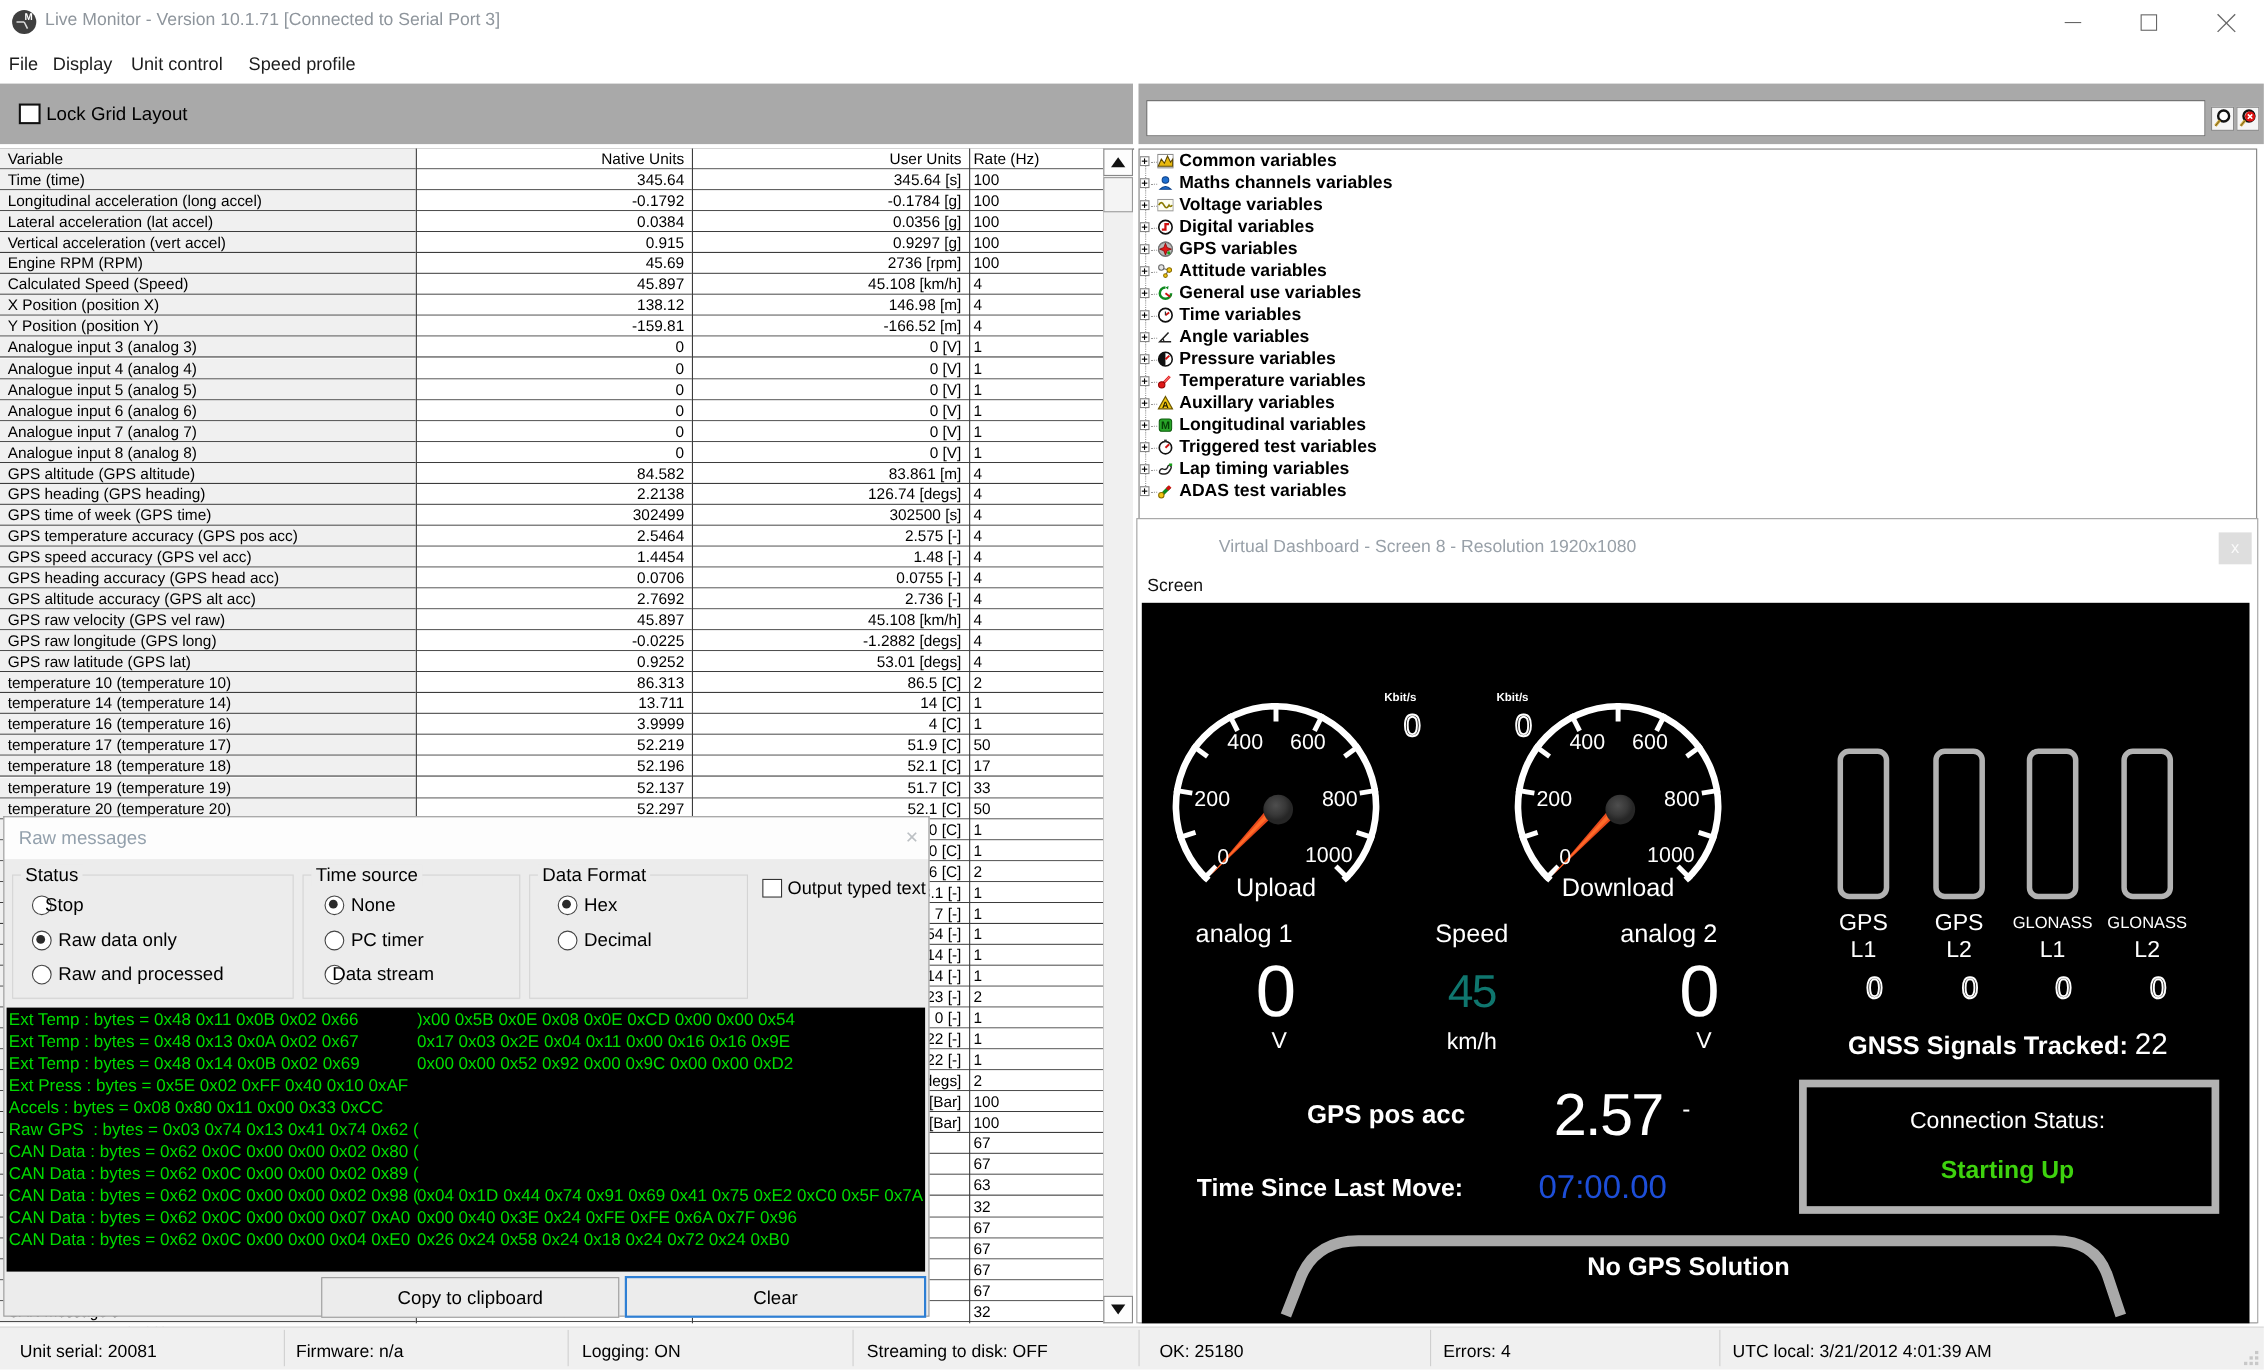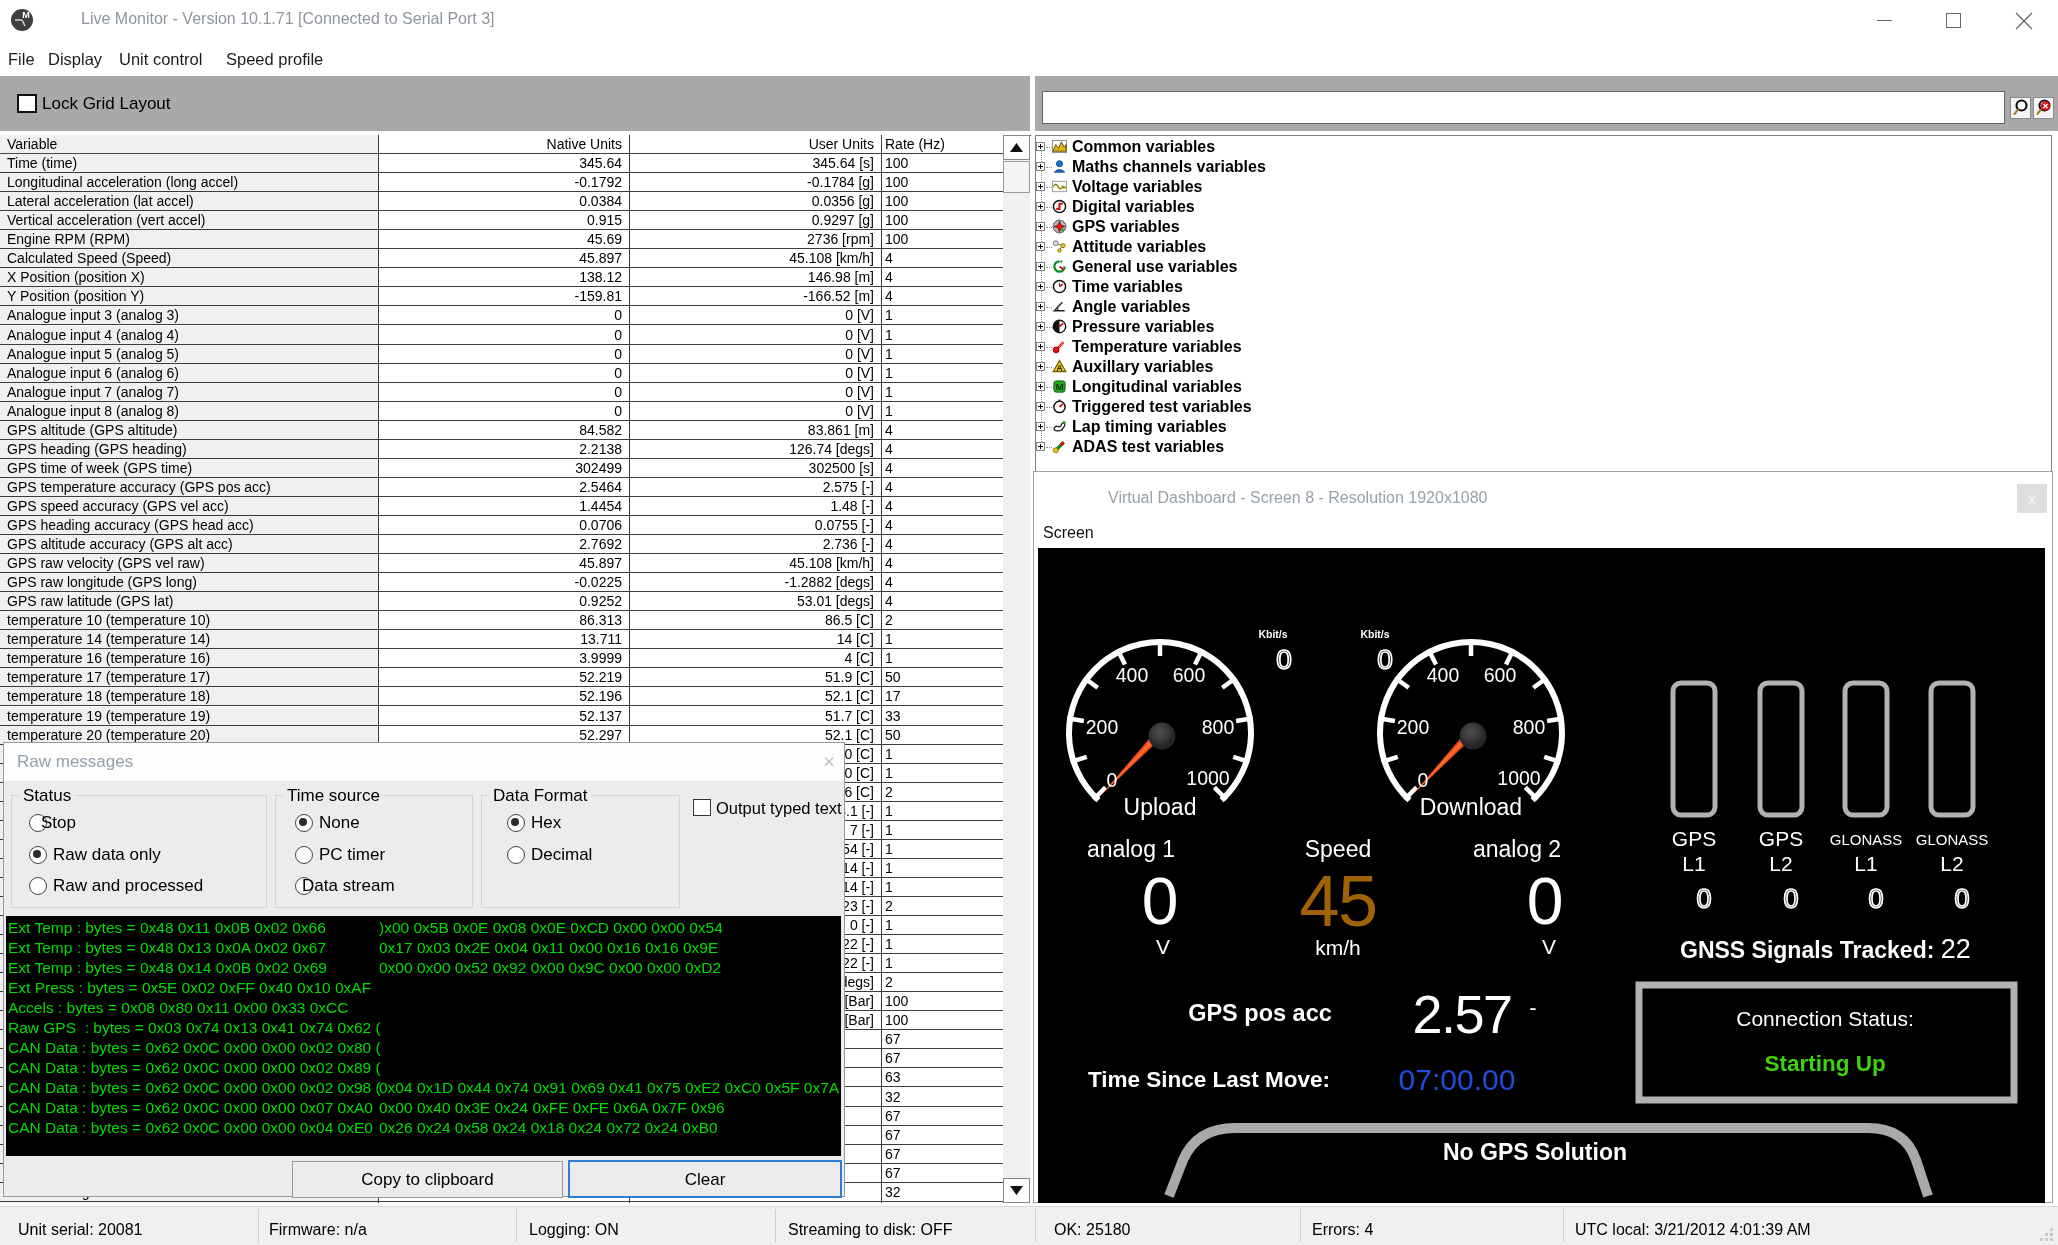--- a/index.html
+++ b/index.html
@@ -1,18 +1,18 @@
 <!DOCTYPE html>
 <html><head><meta charset="utf-8"><style>
 *{margin:0;padding:0;box-sizing:border-box;}
 html,body{width:2058px;height:1245px;overflow:hidden;background:#fff;
  font-family:"Liberation Sans",sans-serif;-webkit-font-smoothing:antialiased;}
 .abs{position:absolute;}
 #titlebar{left:0;top:0;width:2058px;height:43px;background:#fff;}
-#title-text{left:41px;top:10px;font-size:16px;color:#8e959c;margin-left:40px;}
+#title-text{left:41px;top:10px;font-size:16px;color:#8e959c;}
 #menubar{left:0;top:43px;width:2058px;height:28px;background:#fff;font-size:16.5px;color:#1c1c1c;}
 .menu-item{position:absolute;top:7px;}
 #toolbarL{left:0;top:76px;width:1030px;height:55px;background:#a9a9a9;}
 #toolbarR{left:1035px;top:76px;width:1023px;height:55px;background:#a9a9a9;}
 #lockbox{left:17px;top:94px;width:20px;height:19px;background:#fff;border:2px solid #111;}
 #locklabel{left:42px;top:94px;font-size:17px;color:#000;}
 #searchbox{left:1042px;top:91px;width:963px;height:33px;background:#fff;border:1px solid #666;}
 .sbtn{width:21px;height:22px;background:#f5f5f5;border:1px solid #888;}
 #tablepanel{left:0;top:135px;width:1031px;height:1068px;background:#fff;border-top:1px solid #555;}
 .vline{position:absolute;top:135px;width:1px;height:1068px;background:#3c3c3c;}
@@ -670,21 +670,21 @@
 <div class="abs dtext" style="left:1519px;top:778px;font-size:19.5px;font-weight:400;color:#fff;">1000</div>
 <div class="abs dtext" style="left:1471px;top:807px;font-size:23px;font-weight:400;color:#fff;">Download</div>
 <div class="abs dtext" style="left:1273px;top:634px;font-size:10.5px;font-weight:700;color:#fff;">Kbit/s</div>
 <div class="abs dtext" style="left:1375px;top:634px;font-size:10.5px;font-weight:700;color:#fff;">Kbit/s</div>
 <div class="abs dtext" style="left:1284px;top:660px;font-size:28px;font-weight:400;color:#000;color:#000;-webkit-text-stroke:1.7px #fff;">0</div>
 <div class="abs dtext" style="left:1385px;top:660px;font-size:28px;font-weight:400;color:#000;color:#000;-webkit-text-stroke:1.7px #fff;">0</div>
 <div class="abs dtext" style="left:1131px;top:849px;font-size:23px;font-weight:400;color:#fff;">analog 1</div>
 <div class="abs dtext" style="left:1338px;top:849px;font-size:23px;font-weight:400;color:#fff;">Speed</div>
 <div class="abs dtext" style="left:1517px;top:849px;font-size:23px;font-weight:400;color:#fff;">analog 2</div>
 <div class="abs dtext" style="left:1160px;top:901px;font-size:66px;font-weight:400;color:#fff;">0</div>
-<div class="abs dtext" style="left:1338px;top:901px;font-size:72px;font-weight:400;color:#a16207;letter-spacing:-1.5px">45</div>
+<div class="abs dtext" style="left:1338px;top:901px;font-size:42px;font-weight:400;color:#0f766e;letter-spacing:-1.5px">45</div>
 <div class="abs dtext" style="left:1545px;top:901px;font-size:66px;font-weight:400;color:#fff;">0</div>
 <div class="abs dtext" style="left:1163px;top:947px;font-size:21px;font-weight:400;color:#fff;">V</div>
 <div class="abs dtext" style="left:1338px;top:948px;font-size:21px;font-weight:400;color:#fff;">km/h</div>
 <div class="abs dtext" style="left:1549px;top:947px;font-size:21px;font-weight:400;color:#fff;">V</div>
 <div class="abs dtext" style="left:1694px;top:839px;font-size:21px;font-weight:400;color:#fff;">GPS</div>
 <div class="abs dtext" style="left:1781px;top:839px;font-size:21px;font-weight:400;color:#fff;">GPS</div>
 <div class="abs dtext" style="left:1866px;top:839px;font-size:15px;font-weight:400;color:#fff;">GLONASS</div>
 <div class="abs dtext" style="left:1952px;top:839px;font-size:15px;font-weight:400;color:#fff;">GLONASS</div>
 <div class="abs dtext" style="left:1694px;top:864px;font-size:21px;font-weight:400;color:#fff;">L1</div>
 <div class="abs dtext" style="left:1781px;top:864px;font-size:21px;font-weight:400;color:#fff;">L2</div>

